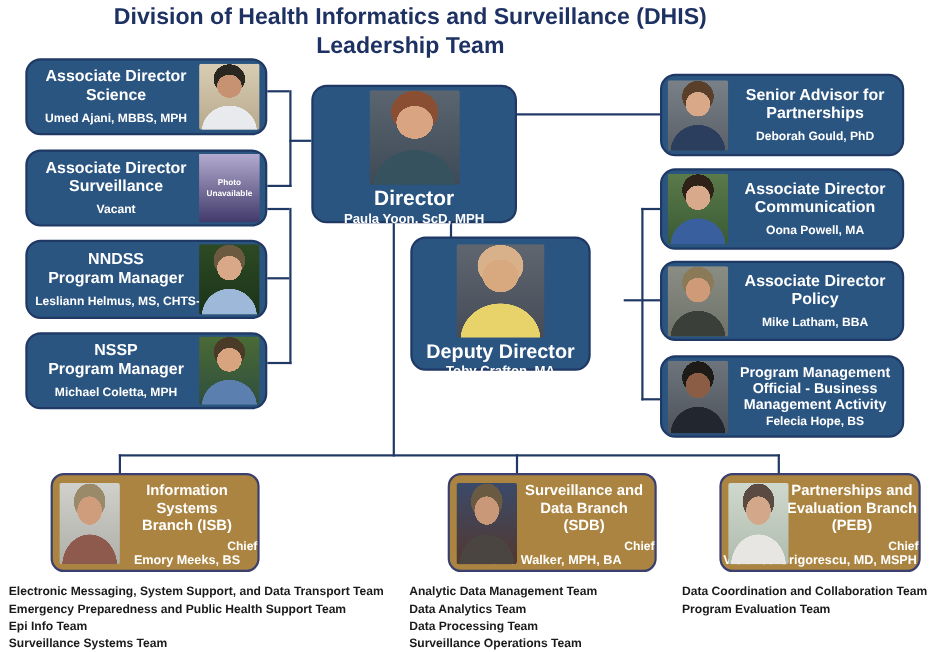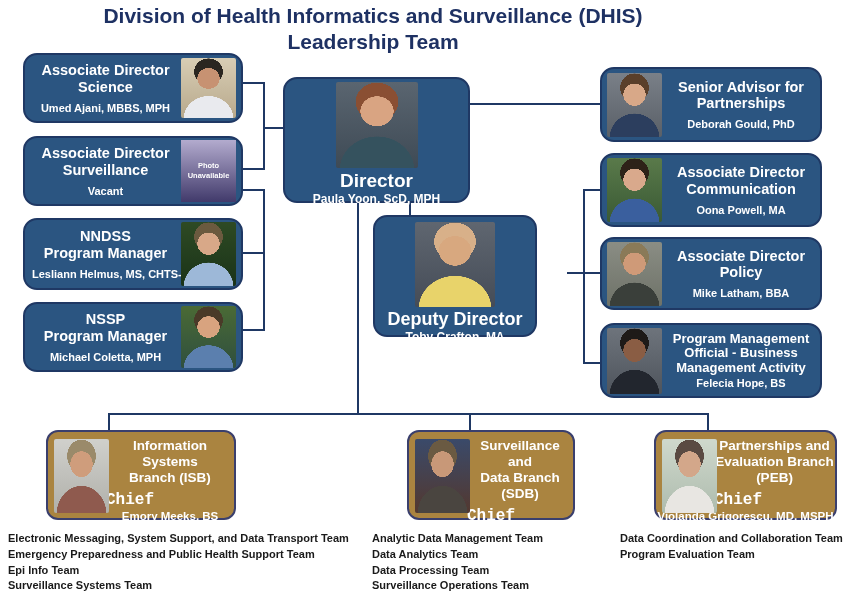--- a/index.html
+++ b/index.html
@@ -42,21 +42,21 @@
     flex:0 0 auto;width:55px;height:62px;display:flex;align-items:center;justify-content:center;
     background:linear-gradient(var(--placeholder-top,#b3abce), var(--placeholder-bottom,#413a6b));
     color:#fff;font-size:7.5px;font-weight:bold;text-align:center;line-height:1.3;
   }
   .colbox{display:flex;flex-direction:column;align-items:center;padding-top:3px;}
   .big-title{font-size:19px;font-weight:bold;line-height:1.05;margin-top:3px;}
   .dep .big-title{font-size:18px;}
   .big-name{font-size:12px;font-weight:bold;margin-top:1px;}
   .branch{padding-top:6px;margin-left:32px;}
   .br-title{margin-left:58px;text-align:center;font-size:13.5px;font-weight:bold;line-height:1.18;white-space:pre-line;}
-  .br-chief{margin-left:58px;text-align:left;font-size:16px;font-weight:bold;margin-top:5px;font-family:Liberation Mono, monospace;}
+  .br-chief{margin-left:58px;text-align:right;font-size:11px;font-weight:bold;margin-top:5px;}
   .br-name{text-align:center;font-size:11.5px;font-weight:bold;margin-top:1px;white-space:nowrap;}
   .br-name.indent{margin-left:58px;white-space:normal;}
   .br-photo{position:absolute;left:6px;top:7px;width:55px;height:74px;}
   .teams{position:absolute;top:531px;color:var(--list-text,#1a1a1a);font-size:11px;font-weight:600;line-height:15.8px;white-space:nowrap;}
 </style>
 </head>
 <body>
 
 <div class="canvas">
 
@@ -173,21 +173,21 @@
 
   <div class="node brown branch" style="left:14px;top:430px;width:190px;height:90px">
     <div class="portrait br-photo" style="--bg1: #d0d0cc; --bg2: #b0b0aa; --hair: #9a8a6a; --skin: #cf9d7c; --shirt: #8f5a4e;"></div>
     <div class="br-title">Information
 Systems
 Branch (ISB)</div>
     <div class="br-chief">Chief</div>
     <div class="br-name indent">Emory Meeks, BS</div>
   </div>
 
-  <div class="node brown branch" style="left:375px;top:430px;width:168px;height:90px">
+  <div class="node brown branch" style="left:375px;top:430px;width:190px;height:90px">
     <div class="portrait br-photo" style="--bg1: #3a4a6a; --bg2: #53382f; --hair: #6a5a42; --skin: #c89878; --shirt: #4a4540;"></div>
     <div class="br-title">Surveillance and
 Data Branch
 (SDB)</div>
     <div class="br-chief">Chief</div>
     <div class="br-name">David Walker, MPH, BA</div>
   </div>
 
   <div class="node brown branch" style="left:622px;top:430px;width:183px;height:90px">
     <div class="portrait br-photo" style="--bg1: #cfd8cc; --bg2: #aebcae; --hair: #5a4a42; --skin: #d3a78a; --shirt: #e8e6e2;"></div>

